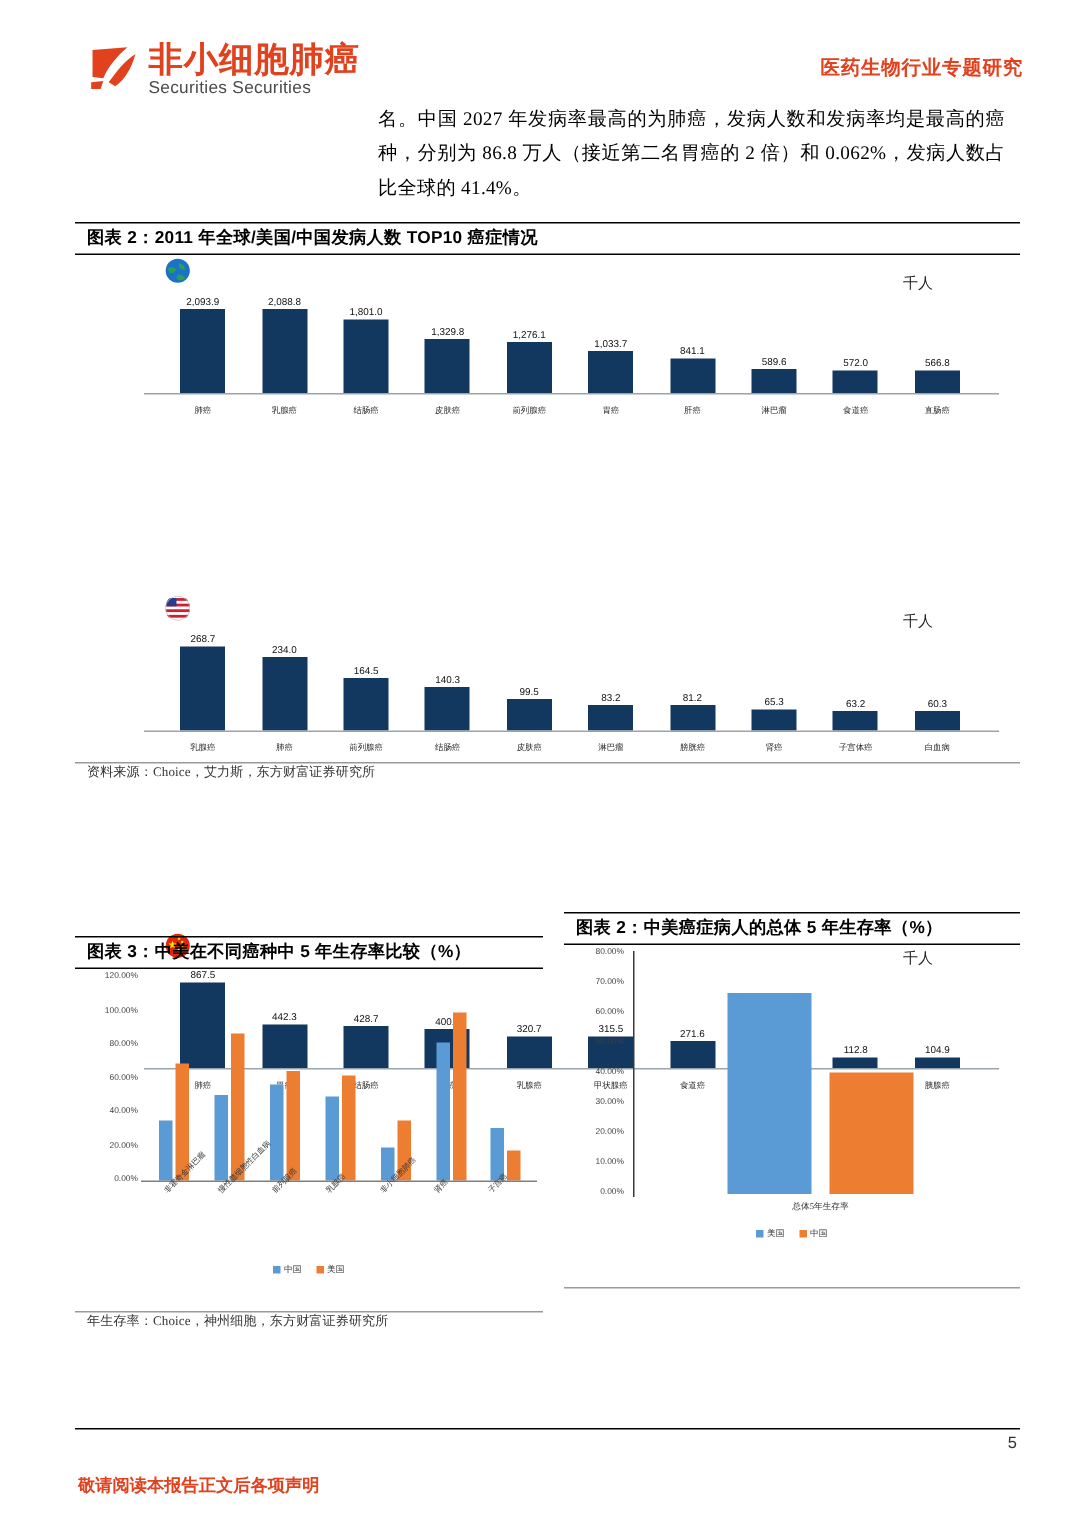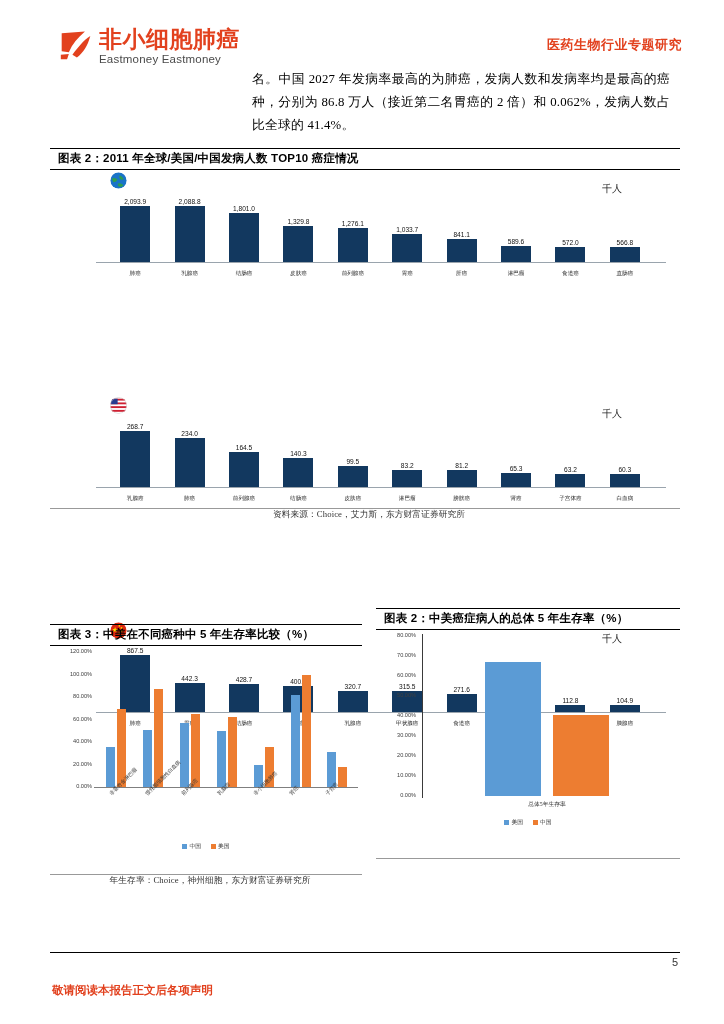--- a/index.html
+++ b/index.html
@@ -44,21 +44,21 @@
   .fig-title {
     font-family:"Liberation Sans","DejaVu Sans",sans-serif;
     font-size:11.5px; font-weight:bold; color:#000;
     padding:2px 0 3px 8px; letter-spacing:0.2px;
   }
   .rule-thick { border-top:1.6px solid #000; }
   .rule-thin  { border-top:0.9px solid #000; }
   .rule-gray  { border-top:0.8px solid #999; }
 
   .fig-source {
-    font-size:8.7px; color:#333; padding-left:8px; letter-spacing:0.1px;text-align:center;
+    font-size:8.7px; color:#333; padding-left:8px; letter-spacing:0.1px;
   }
 
   
   #fig2 { position:absolute; left:50px; top:148px; width:630px; }
   #fig2 .panel { position:relative; width:630px; height:338px; }
   .chart-block { position:relative; width:630px; height:112px; }
   .flag { position:absolute; left:60px; top:2px; width:17px; height:17px; border-radius:50%; overflow:hidden;}
   .unit-label {
     position:absolute; right:58px; top:12px;
     font-size:10px; color:#222; font-family:"Liberation Serif",serif;
@@ -127,21 +127,21 @@
 
   <div class="header">
     <div class="logo-wrap">
       <svg class="logo-mark" viewBox="0 0 40 38">
         <path d="M4 6 L30 4 C22 11 16 18 12 27 L4 26 Z" fill="#e2411e"></path>
         <path d="M16 30 C22 22 28 14 36 9 C33 20 28 28 21 33 Z" fill="#e2411e"></path>
         <path d="M3 30 L12 29 L10 35 L3 35 Z" fill="#e2411e"></path>
       </svg>
       <span class="logo-text">
         <span class="logo-cn">非小细胞肺癌</span>
-        <span class="logo-en">Eastmoney Eastmoney</span>
+        <span class="logo-en">Securities Securities</span>
       </span>
     </div>
     <div class="header-right">医药生物行业专题研究</div>
   </div>
 
   <div class="para" id="para1">名。中国 2027 年发病率最高的为肺癌，发病人数和发病率均是最高的癌种，分别为 86.8 万人（接近第二名胃癌的 2 倍）和 0.062%，发病人数占比全球的 41.4%。</div>
 
   <div id="fig2">
     <div class="rule-thick"></div>
     <div class="fig-title">图表 2：2011 年全球/美国/中国发病人数 TOP10 癌症情况</div>

